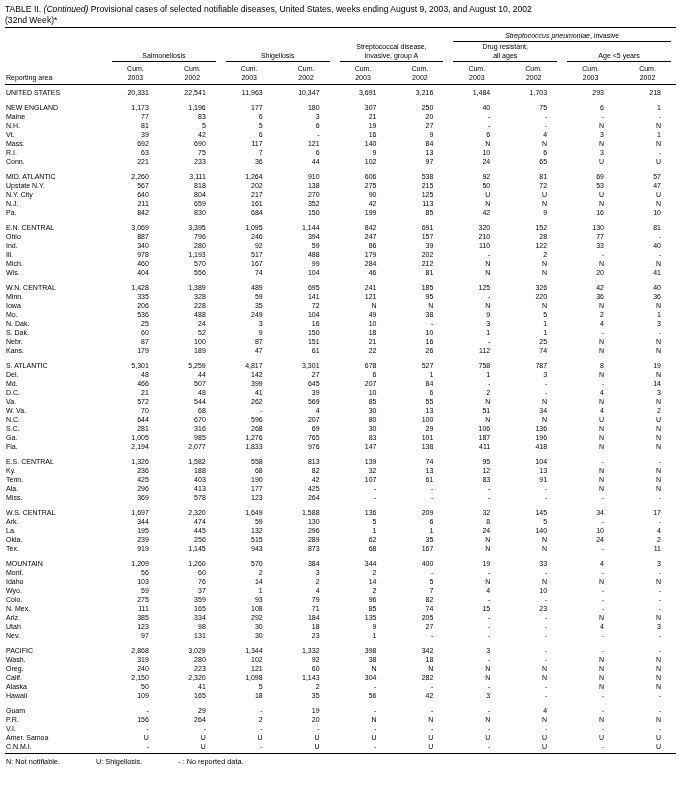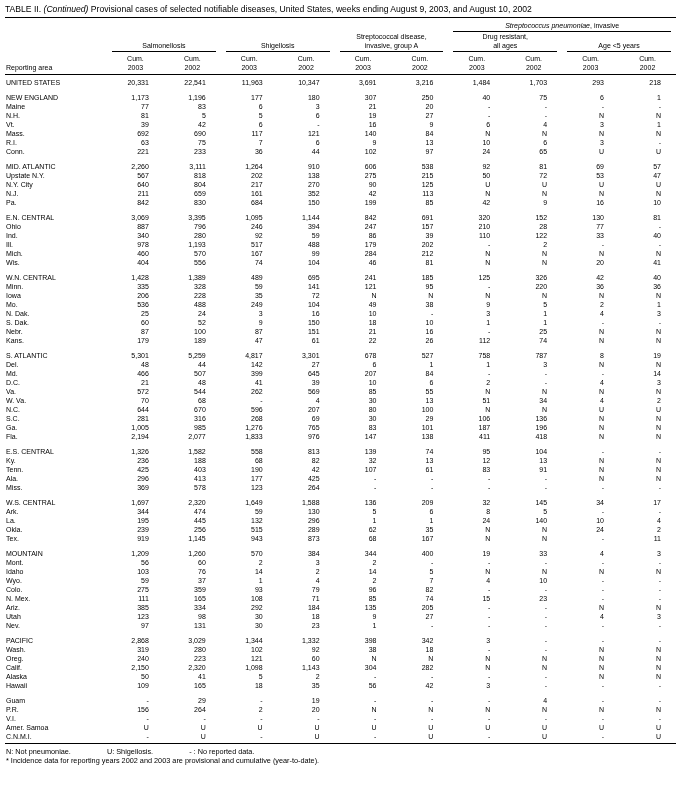--- a/index.html
+++ b/index.html
@@ -60,20 +60,21 @@
   .footer { font-size: 7.3px; line-height: 9.5px; margin-top: 3px; padding-left: 1px; }
   .footer .seg { margin-right: 36px; }
 </style>
 </head>
 <body>
 
 <div class="page">
 
   <div class="title">
     <div><span>TABLE II.</span> <span class="italic">(Continued)</span> <span>Provisional cases of selected notifiable diseases, United States, weeks ending August 9, 2003, and August 10, 2002</span></div>
+    <div>(32nd Week)*</div>
   </div>
 
   <table>
     <colgroup>
       <col style="width:102px">
       <col span="10" style="width:56.9px">
     </colgroup>
     <thead>
       <tr class="h1">
         <th class="area-h" rowspan="3"><span>Reporting area</span></th>
@@ -1013,17 +1014,16 @@
           <td class="num">U</td>
           <td class="num">-</td>
           <td class="num">U</td>
           <td class="num">-</td>
           <td class="num">U</td>
         </tr>
       </tbody>
   </table>
 
   <div class="footer">
-    <div><span class="seg">N: Not pneumoniae.</span><span class="seg">U: Shigellosis.</span><span>- : No reported data.</span></div>
-    <div>* Incidence data for reporting years 2002 and 2003 are provisional and cumulative (year-to-date).</div>
+    <div><span class="seg">N: Not notifiable.</span><span class="seg">U: Shigellosis.</span><span>- : No reported data.</span></div>
   </div>
 
 </div>
 
 </body></html>

